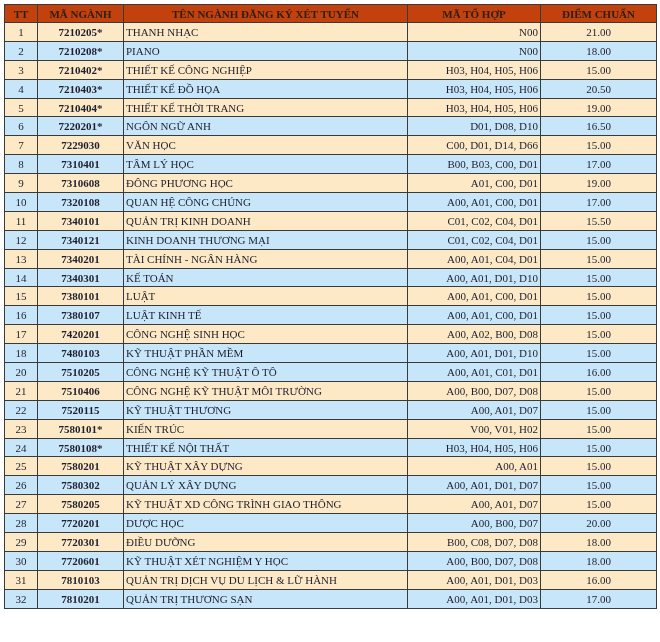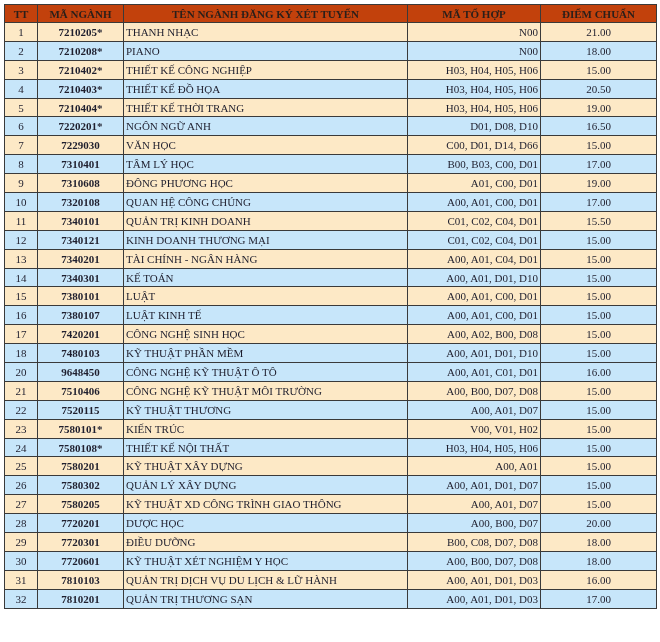--- a/index.html
+++ b/index.html
@@ -171,21 +171,21 @@
       </tr>
       <tr class="even">
         <td class="tt">18</td>
         <td class="code">7480103</td>
         <td class="name">KỸ THUẬT PHẦN MỀM</td>
         <td class="combo">A00, A01, D01, D10</td>
         <td class="score">15.00</td>
       </tr>
       <tr class="even">
         <td class="tt">20</td>
-        <td class="code">9648450</td>
+        <td class="code">7510205</td>
         <td class="name">CÔNG NGHỆ KỸ THUẬT Ô TÔ</td>
         <td class="combo">A00, A01, C01, D01</td>
         <td class="score">16.00</td>
       </tr>
       <tr class="odd">
         <td class="tt">21</td>
         <td class="code">7510406</td>
         <td class="name">CÔNG NGHỆ KỸ THUẬT MÔI TRƯỜNG</td>
         <td class="combo">A00, B00, D07, D08</td>
         <td class="score">15.00</td>

